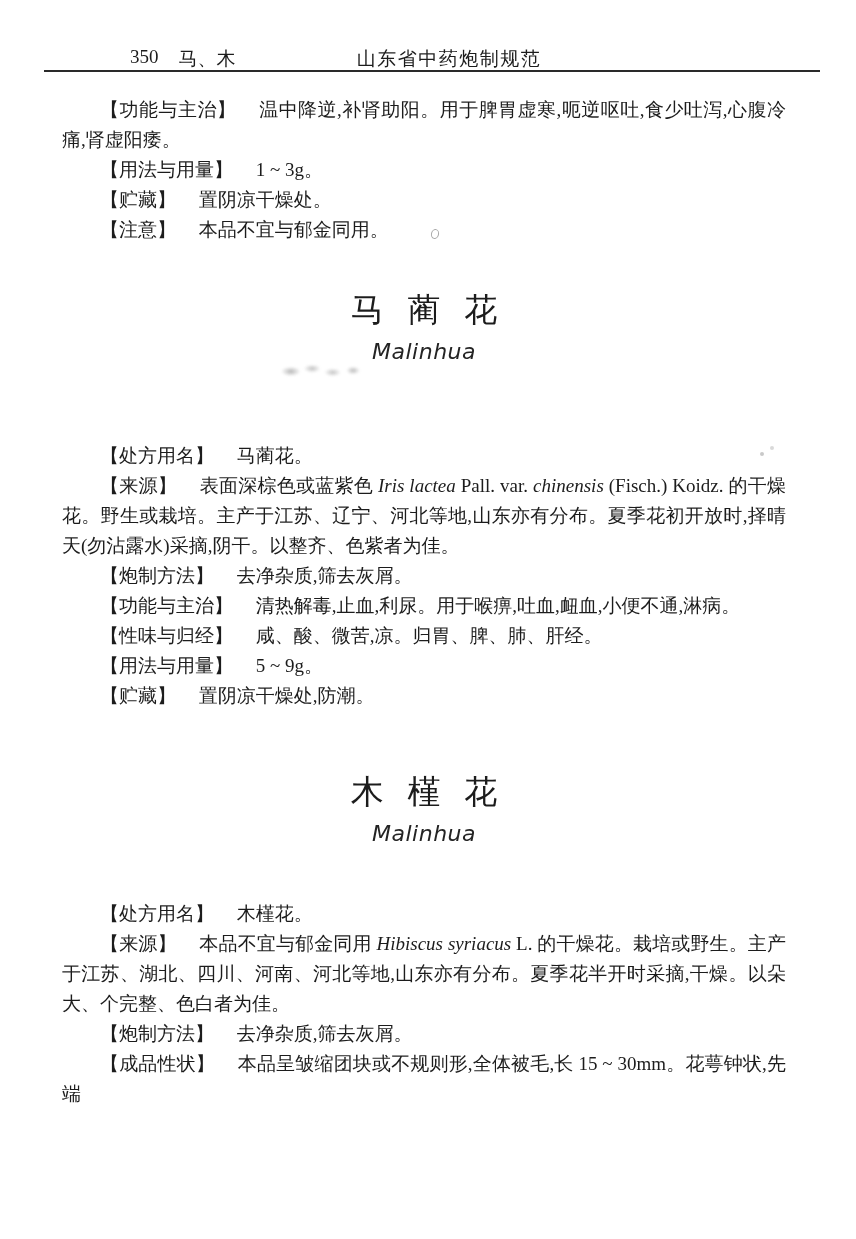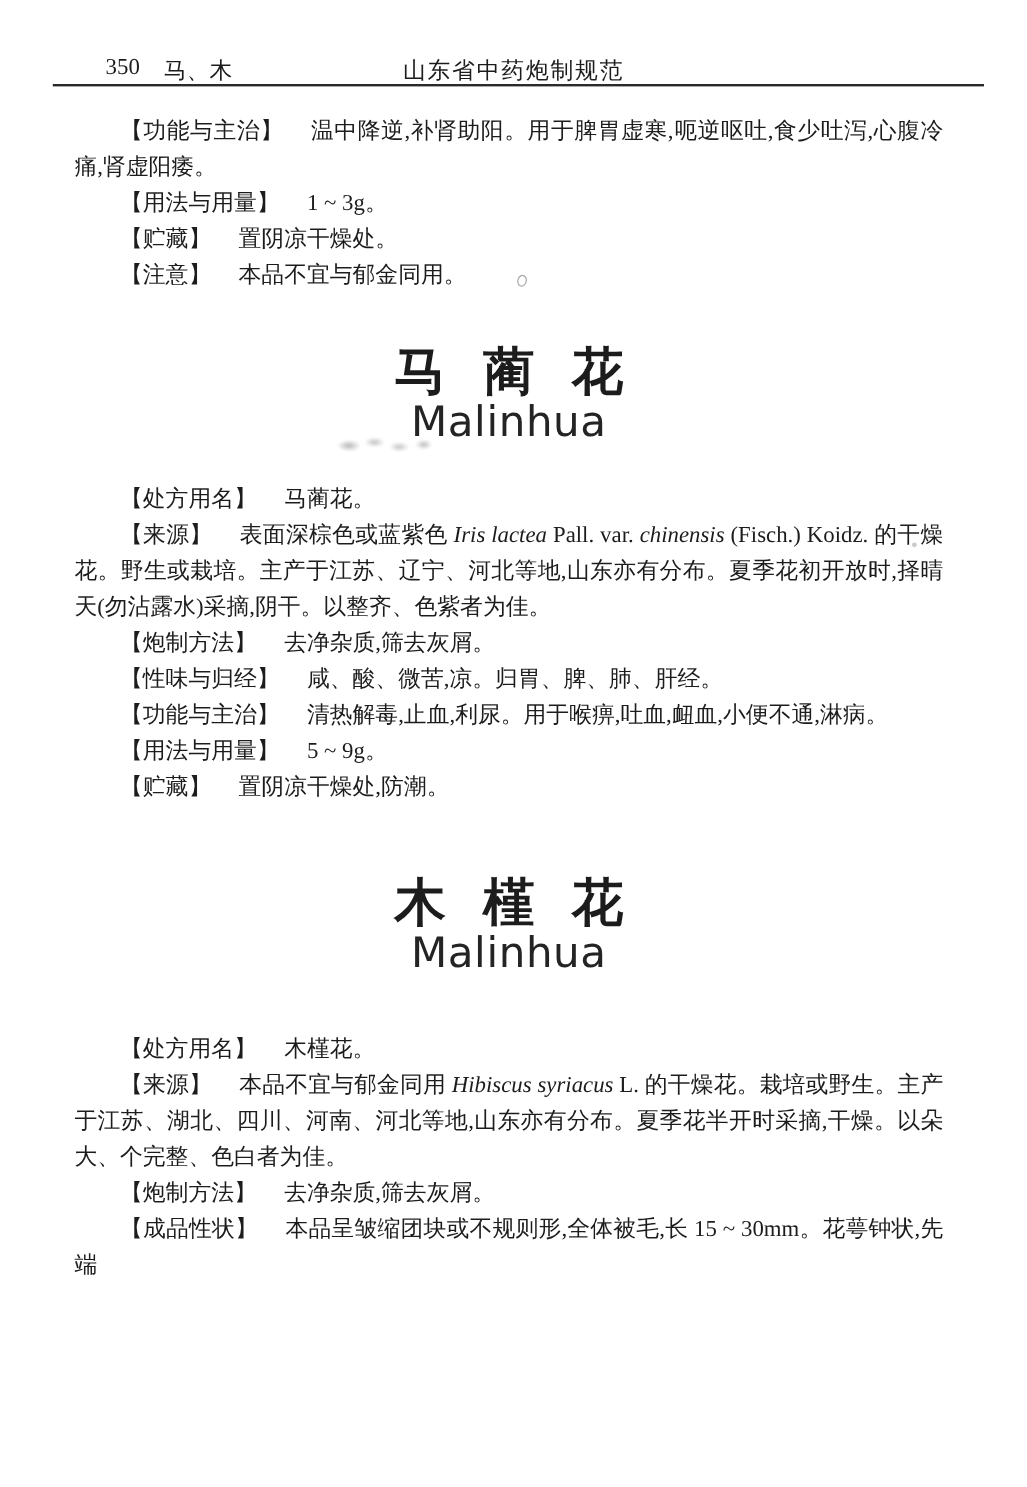--- a/index.html
+++ b/index.html
@@ -5,21 +5,21 @@
   html,body{margin:0;padding:0;background:#ffffff;}
   .page{
     position:relative;
     width:856px;height:1239px;
     background:#ffffff;
     overflow:hidden;
     color:#1c1c1c;
     font-family:"Liberation Serif","DejaVu Serif",serif;
   }
   
-  .hdr{position:relative;height:70px;font-size:19px;}
+  .hdr{position:relative;height:70px;font-size:19px;margin-left:42px;}
   .hdr-left{position:absolute;left:88px;top:46px;display:flex;gap:20px;white-space:nowrap;}
   .hdr-title{position:absolute;left:50%;top:46px;transform:translateX(-50%);letter-spacing:1.5px;white-space:nowrap;text-align:right;}
   .hdr-rule{margin:0 36px 0 44px;border-top:2px solid #2a2a2a;}
   
   .content{
     margin:23px 70px 0 62px;           
     font-size:19px;line-height:30px;
     text-align:justify;
     font-feature-settings:"halt" 1;    
   }
@@ -29,29 +29,29 @@
     font-weight:400;
     margin-right:1.2em;
   }
   .it{font-style:italic;}
   
   .title-block{text-align:center;}
   .tb1{margin-top:46px;}
   .tb2{margin-top:62px;}
   .title-cn{
     font-family:"Liberation Sans","DejaVu Sans",sans-serif;
-    font-weight:700;font-size:43px;line-height:38px;
+    font-weight:400;font-size:33px;line-height:38px;
     letter-spacing:.72em;padding-left:.72em;
   }
   .title-pinyin{
-    margin-top:8px;font-size:35px;line-height:30px;
+    margin-top:8px;font-size:22px;line-height:30px;
     font-family:"DejaVu Sans","Liberation Sans",sans-serif;
-    letter-spacing:.5px;color:#242424;
+    letter-spacing:.5px;color:#242424;font-style:italic;
   }
-  .entries-1{margin-top:35px;}
+  .entries-1{margin-top:74px;}
   .entries-2{margin-top:50px;}
   
   .smudge{
     position:absolute;left:281px;top:361px;width:82px;height:19px;
     background:
       radial-gradient(ellipse 14px 7px at 12% 55%,rgba(110,110,110,.50),transparent 70%),
       radial-gradient(ellipse 12px 6px at 38% 40%,rgba(120,120,120,.45),transparent 70%),
       radial-gradient(ellipse 12px 6px at 63% 60%,rgba(115,115,115,.42),transparent 70%),
       radial-gradient(ellipse 10px 6px at 88% 50%,rgba(110,110,110,.45),transparent 70%);
     filter:blur(1px);
@@ -90,22 +90,22 @@
 
     <div class="title-block tb1">
       <div class="title-cn">马蔺花</div>
       <div class="title-pinyin">Malinhua</div>
     </div>
 
     <div class="entries-1">
       <p class="entry"><span class="label">【处方用名】</span><span>马蔺花。</span></p>
       <p class="entry"><span class="label">【来源】</span><span>表面深棕色或蓝紫色 </span><span class="it">Iris lactea</span><span> Pall. var. </span><span class="it">chinensis</span><span> (Fisch.) Koidz. 的干燥花。野生或栽培。主产于江苏、辽宁、河北等地,山东亦有分布。夏季花初开放时,择晴天(勿沾露水)采摘,阴干。以整齐、色紫者为佳。</span></p>
       <p class="entry"><span class="label">【炮制方法】</span><span>去净杂质,筛去灰屑。</span></p>
+      <p class="entry"><span class="label">【功能与主治】</span><span>清热解毒,止血,利尿。用于喉痹,吐血,衄血,小便不通,淋病。</span></p>
       <p class="entry"><span class="label">【性味与归经】</span><span>咸、酸、微苦,凉。归胃、脾、肺、肝经。</span></p>
-      <p class="entry"><span class="label">【功能与主治】</span><span>清热解毒,止血,利尿。用于喉痹,吐血,衄血,小便不通,淋病。</span></p>
       <p class="entry"><span class="label">【用法与用量】</span><span>5 ~ 9g。</span></p>
       <p class="entry"><span class="label">【贮藏】</span><span>置阴凉干燥处,防潮。</span></p>
     </div>
 
     <div class="title-block tb2">
       <div class="title-cn">木槿花</div>
       <div class="title-pinyin">Malinhua</div>
     </div>
 
     <div class="entries-2">

